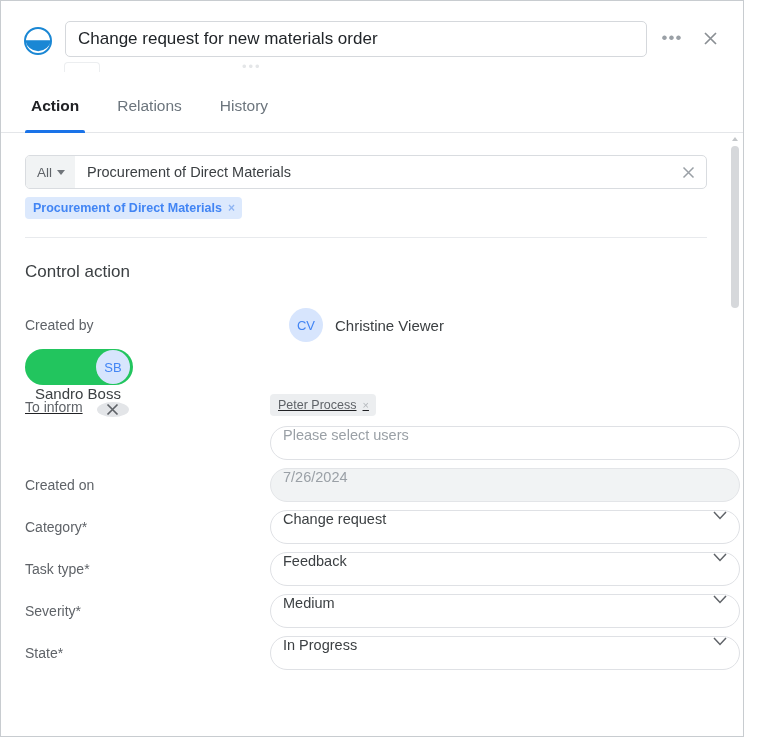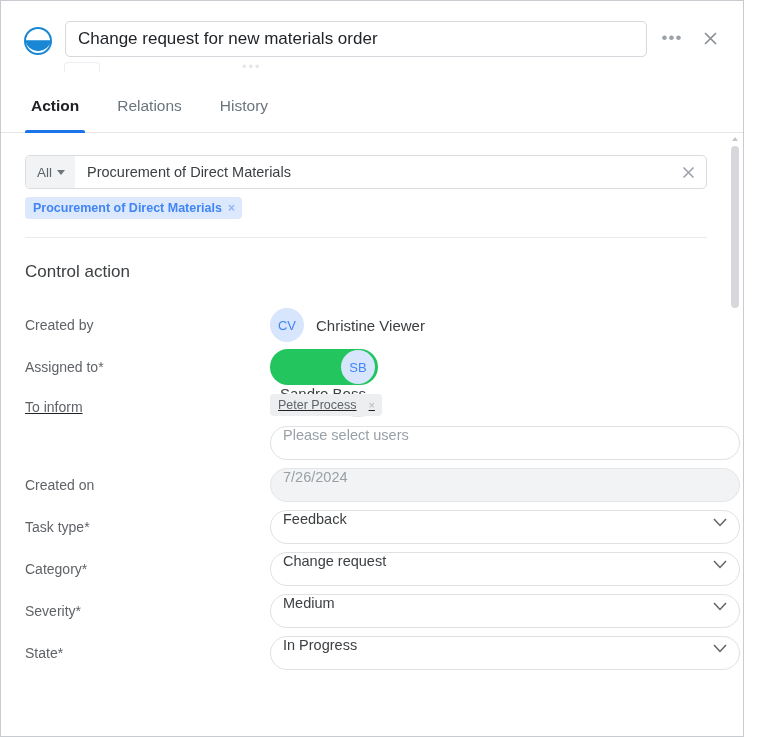--- a/index.html
+++ b/index.html
@@ -241,21 +241,21 @@
   .avatar {
     width: 34px; height: 34px;
     border-radius: 50%;
     background: #d7e5fd;
     color: #4285f4;
     font-size: 13px;
     display: flex; align-items: center; justify-content: center;
     flex: 0 0 34px;
   }
   .person-plain {
-    display: flex; align-items: center; gap: 12px;
+    display: flex; align-items: center; gap: 12px; margin-left: 19px;
   }
   .person-name {
     font-size: 15px;
     color: #3c4043;
   }
   .person-chip {
     display: inline-flex;
     align-items: flex-end;
     background: #22c55e;
     border-radius: 18px;
@@ -274,39 +274,39 @@
     font-size: 15px;
     cursor: pointer;
     margin-right: 2px;
     border: none;
   }
 
   
   .tag-grey {
     display: inline-flex;
     align-items: center;
-    gap: 12px;
+    gap: 6px;
     background: #eceef0;
     color: #5f6368;
     font-size: 12.5px;
     border-radius: 4px;
     padding: 4px 7px 4px 8px;
   }
   .tag-grey .x { color: #b4b8bc; font-size: 11px; cursor: pointer; line-height: 1; }
 
   
   .field-box {
     width: 470px;
     height: 34px;
     border: 1px solid #dfe1e5;
     border-radius: 17px;
     background: #fff;
     display: flex;
-    align-items: flex-end;
-    padding: 16px 12px;
+    align-items: flex-start;
+    padding: 0 12px;
     font-size: 14.5px;
     color: #3c4043;
   }
   .field-box.placeholder { color: #9aa0a6; }
   .field-box.disabled {
     background: #f1f3f4;
     color: #9aa0a6;
     border-color: #e3e5e8;
   }
   .select-box {
@@ -417,21 +417,20 @@
           <div class="row-label">Created by</div>
           <div class="row-field">
             <div class="person-plain">
               <span class="avatar">CV</span>
               <span class="person-name">Christine Viewer</span>
             </div>
           </div>
         </div>
 
         <div class="row">
-          <div class="row-label">Assigned to*</div>
           <div class="row-field">
             <div class="person-chip">
               <span class="avatar">SB</span>
               <span class="person-name">Sandro Boss</span>
               <button class="chip-x">
                 <svg width="13" height="13" viewBox="0 0 13 13">
                   <path d="M1.5 1.5 L11.5 11.5 M11.5 1.5 L1.5 11.5" stroke="#5f6368" stroke-width="1.7" fill="none"></path>
                 </svg>
               </button>
             </div>
@@ -460,48 +459,48 @@
         <div class="row">
           <div class="row-label">Created on</div>
           <div class="row-field">
             <div class="field-box disabled">
               <span>7/26/2024</span>
             </div>
           </div>
         </div>
 
         <div class="row">
+          <div class="row-label">Category*</div>
+          <div class="row-field">
+            <div class="field-box select-box">
+              <span>Change request</span>
+              <span class="chevron">
+                <svg width="14" height="9" viewBox="0 0 14 9">
+                    <path d="M1 1 L7 7.5 L13 1" stroke="#5f6368" stroke-width="1.5" fill="none"></path>
+                  </svg>
+              </span>
+            </div>
+          </div>
+        </div>
+
+        <div class="row">
           <div class="row-label">Task type*</div>
           <div class="row-field">
             <div class="field-box select-box">
               <span>Feedback</span>
               <span class="chevron">
                 <svg width="14" height="9" viewBox="0 0 14 9">
                     <path d="M1 1 L7 7.5 L13 1" stroke="#5f6368" stroke-width="1.5" fill="none"></path>
                   </svg>
               </span>
             </div>
           </div>
         </div>
 
         <div class="row">
-          <div class="row-label">Category*</div>
-          <div class="row-field">
-            <div class="field-box select-box">
-              <span>Change request</span>
-              <span class="chevron">
-                <svg width="14" height="9" viewBox="0 0 14 9">
-                    <path d="M1 1 L7 7.5 L13 1" stroke="#5f6368" stroke-width="1.5" fill="none"></path>
-                  </svg>
-              </span>
-            </div>
-          </div>
-        </div>
-
-        <div class="row">
           <div class="row-label">Severity*</div>
           <div class="row-field">
             <div class="field-box select-box">
               <span>Medium</span>
               <span class="chevron">
                 <svg width="14" height="9" viewBox="0 0 14 9">
                     <path d="M1 1 L7 7.5 L13 1" stroke="#5f6368" stroke-width="1.5" fill="none"></path>
                   </svg>
               </span>
             </div>

